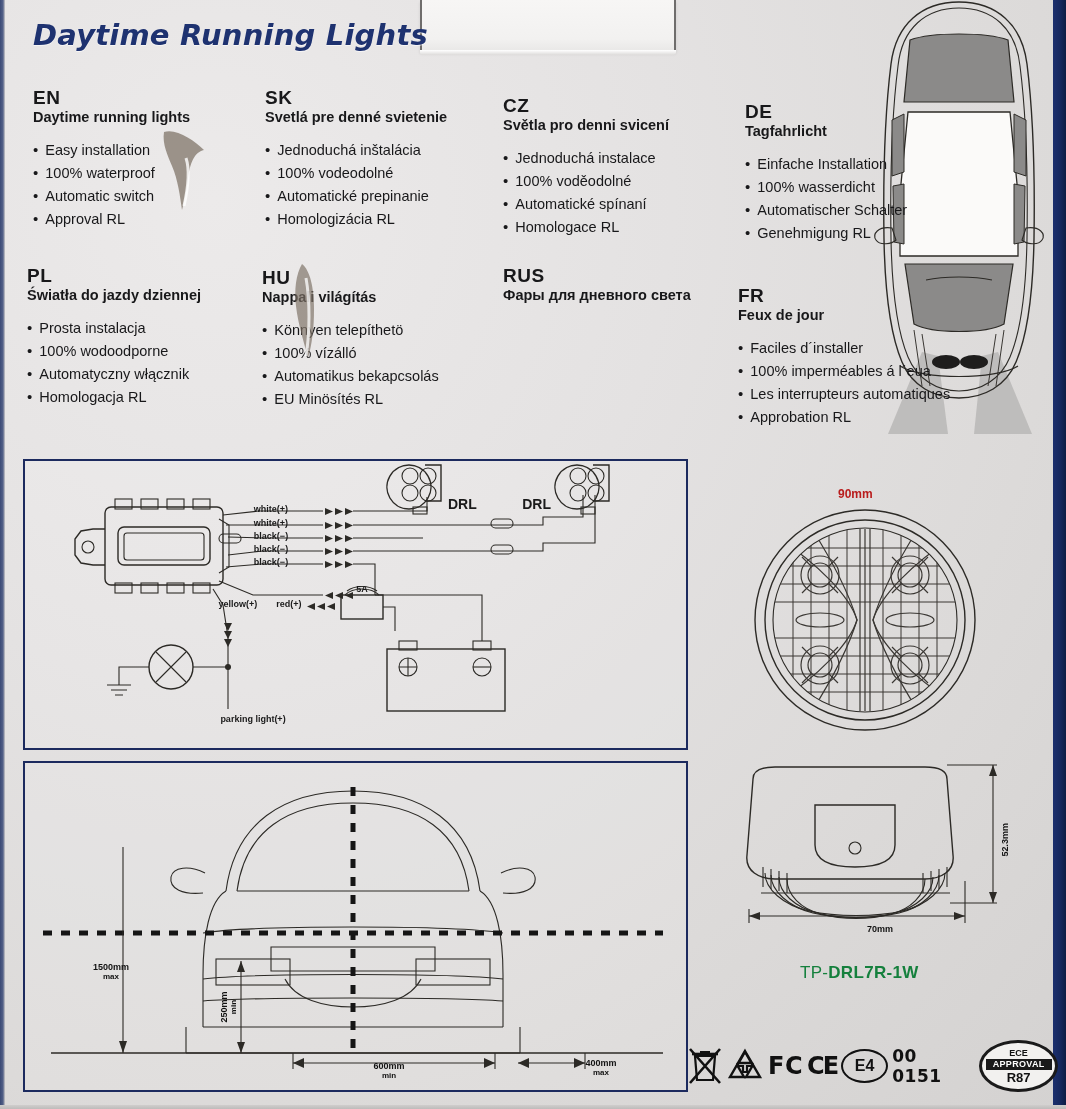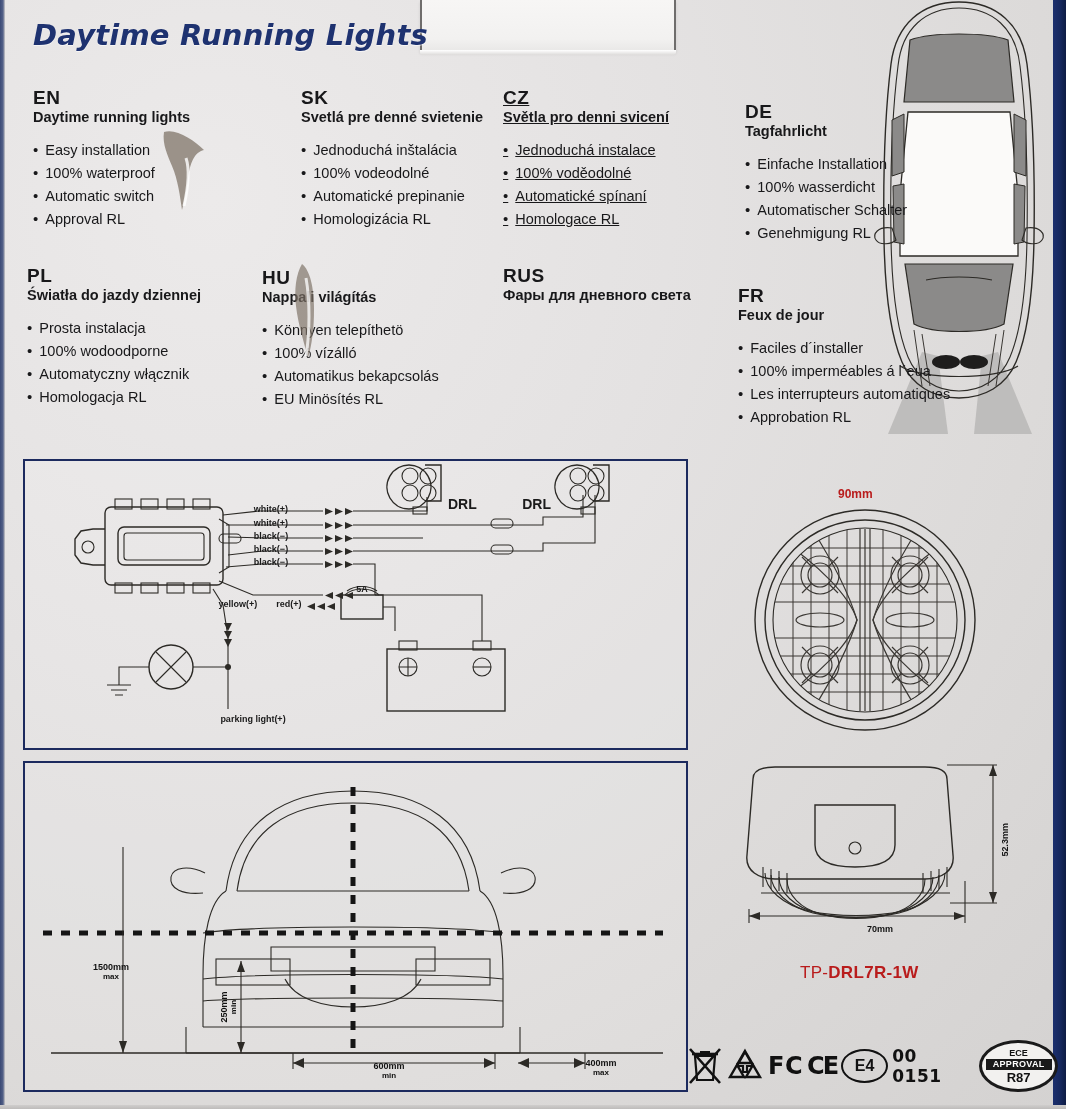--- a/index.html
+++ b/index.html
@@ -52,21 +52,21 @@
   .lang li{font-size:14.5px;line-height:1.52;white-space:nowrap;}
   .lang li:before{content:"\2022";margin-right:7px;font-size:15px;}
 
   
   .box{position:absolute;border:2.5px solid #1c2a5e;background:rgba(255,255,255,.12);}
   #wiring-box{left:23px;top:459px;width:661px;height:287px;}
   #front-box{left:23px;top:761px;width:661px;height:327px;}
   .dim-label{position:absolute;font-size:9px;font-weight:bold;color:#111;text-align:center;line-height:1.05;}
 
   
-  .prodcode{position:absolute;left:800px;top:963px;font-size:17px;color:#b91c1c;letter-spacing:.3px;}
+  .prodcode{position:absolute;left:800px;top:963px;font-size:17px;color:#15803d;letter-spacing:.3px;}
   .prodcode b{font-weight:bold;}
   .prodcode .tp{font-weight:normal;}
 
   .lamp-dim{position:absolute;left:838px;top:487px;font-size:12px;font-weight:bold;color:#b91c1c;}
 
   
   .certs{position:absolute;left:688px;top:1040px;width:370px;height:52px;
     display:flex;align-items:center;gap:4px;}
   .cert-text{font-size:17px;font-weight:bold;color:#111;letter-spacing:.5px;
     font-family:"DejaVu Sans",sans-serif;}
@@ -131,32 +131,32 @@
     <div class="code">EN</div>
     <div class="sub">Daytime running lights</div>
     <ul>
       <li>Easy installation</li>
       <li>100% waterproof</li>
       <li>Automatic switch</li>
       <li>Approval RL</li>
     </ul>
   </div>
 
-  <div class="lang" style="left:265px;top:8px;margin-left:36px;">
+  <div class="lang" style="left:265px;top:8px;">
     <div class="code">SK</div>
     <div class="sub">Svetlá pre denné svietenie</div>
     <ul>
       <li>Jednoduchá inštalácia</li>
       <li>100% vodeodolné</li>
       <li>Automatické prepinanie</li>
       <li>Homologizácia RL</li>
     </ul>
   </div>
 
-  <div class="lang" style="left:503px;top:8px;text-decoration:underline;">
+  <div class="lang" style="left:503px;top:16px;">
     <div class="code">CZ</div>
     <div class="sub">Světla pro denni svicení</div>
     <ul>
       <li>Jednoduchá instalace</li>
       <li>100% voděodolné</li>
       <li>Automatické spínaní</li>
       <li>Homologace RL</li>
     </ul>
   </div>
 

